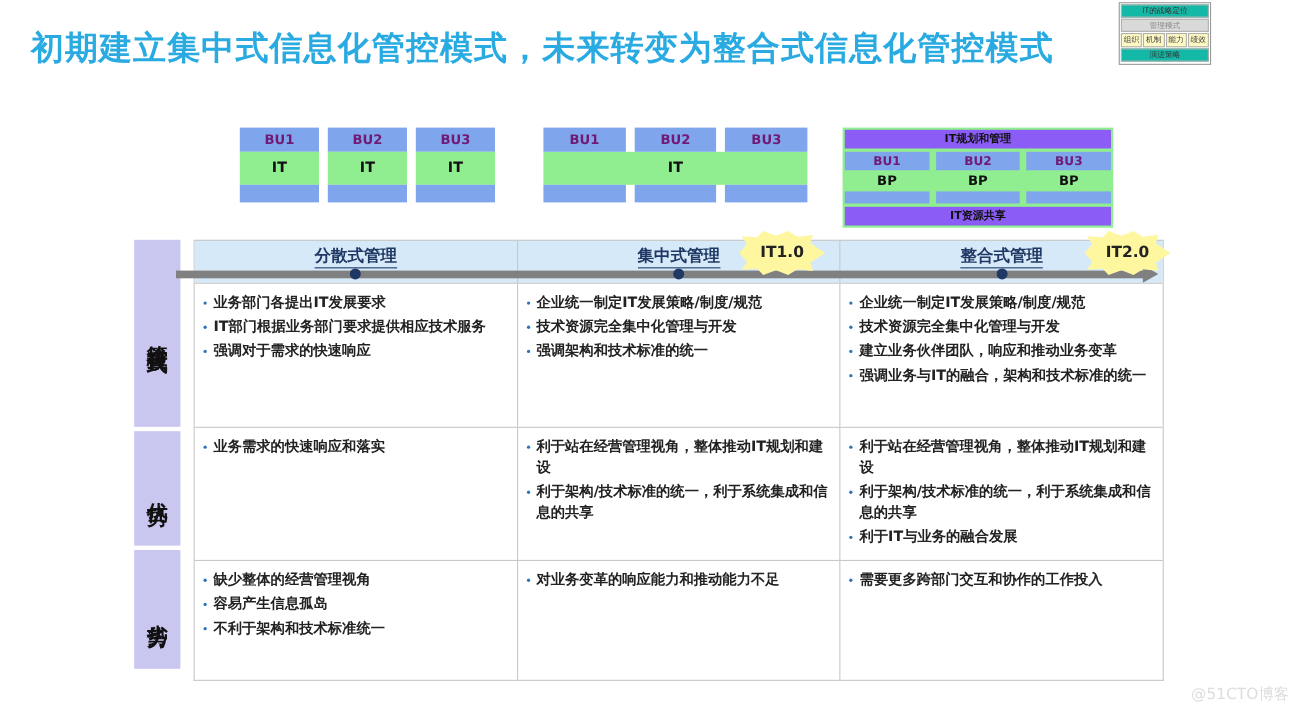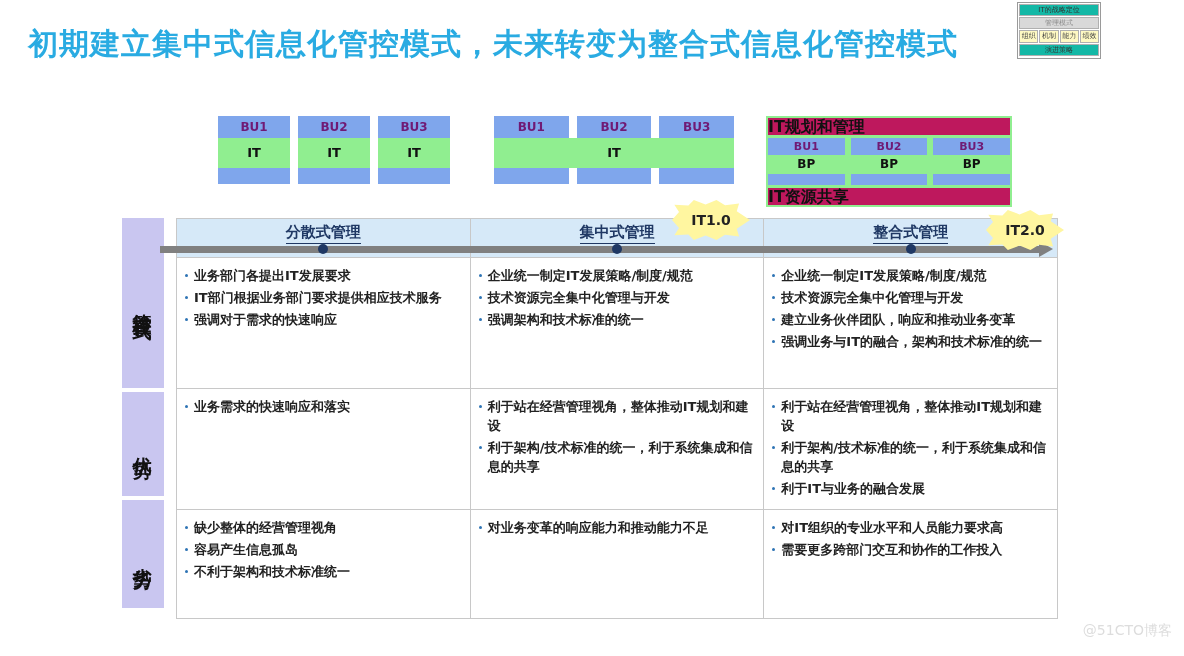--- a/index.html
+++ b/index.html
@@ -45,22 +45,22 @@
   .bu-head{
     background:#7FA6EC;color:#701a75;font-weight:bold;font-size:12px;
     text-align:center;line-height:22px;height:22px;
   }
   .bu-it{
     background:#90EE90;color:#111;font-weight:bold;font-size:13px;
     text-align:center;line-height:30px;height:30px;
   }
   .bu-foot{background:#7FA6EC;height:16px;}
   .greenbar{
-    background:#be185d;color:#111;font-weight:bold;font-size:16px;
-    line-height:17px;height:17px;
+    background:#8b5cf6;color:#111;font-weight:bold;font-size:10px;
+    text-align:center;line-height:17px;height:17px;
   }
 
   
   .table{
     position:absolute;left:176px;top:218px;
     width:882px;
     border:1px solid #c8c8c8;border-top:none;
     box-sizing:border-box;
   }
   .hdr-row{
@@ -296,34 +296,33 @@
             <li>不利于架构和技术标准统一</li>
           </ul>
       </div>
       <div class="body-cell">
         <ul class="bul">
             <li>对业务变革的响应能力和推动能力不足</li>
           </ul>
       </div>
       <div class="body-cell">
         <ul class="bul">
-            <li>对IT组织的专业水平和人员能力要求高</li>
             <li>需要更多跨部门交互和协作的工作投入</li>
           </ul>
       </div>
     </div>
 
   </div>
 
   <div class="arrow"></div>
   <div class="dot" style="left:318px;"></div>
   <div class="dot" style="left:612px;"></div>
   <div class="dot" style="left:906px;"></div>
 
-  <div class="burst" style="left:672px;top:200px;">
+  <div class="burst" style="left:672px;top:210px;">
     <span>IT1.0</span>
   </div>
   <div class="burst" style="left:986px;top:210px;">
     <span>IT2.0</span>
   </div>
 
   <div class="watermark">@51CTO博客</div>
 
 </div>
 

